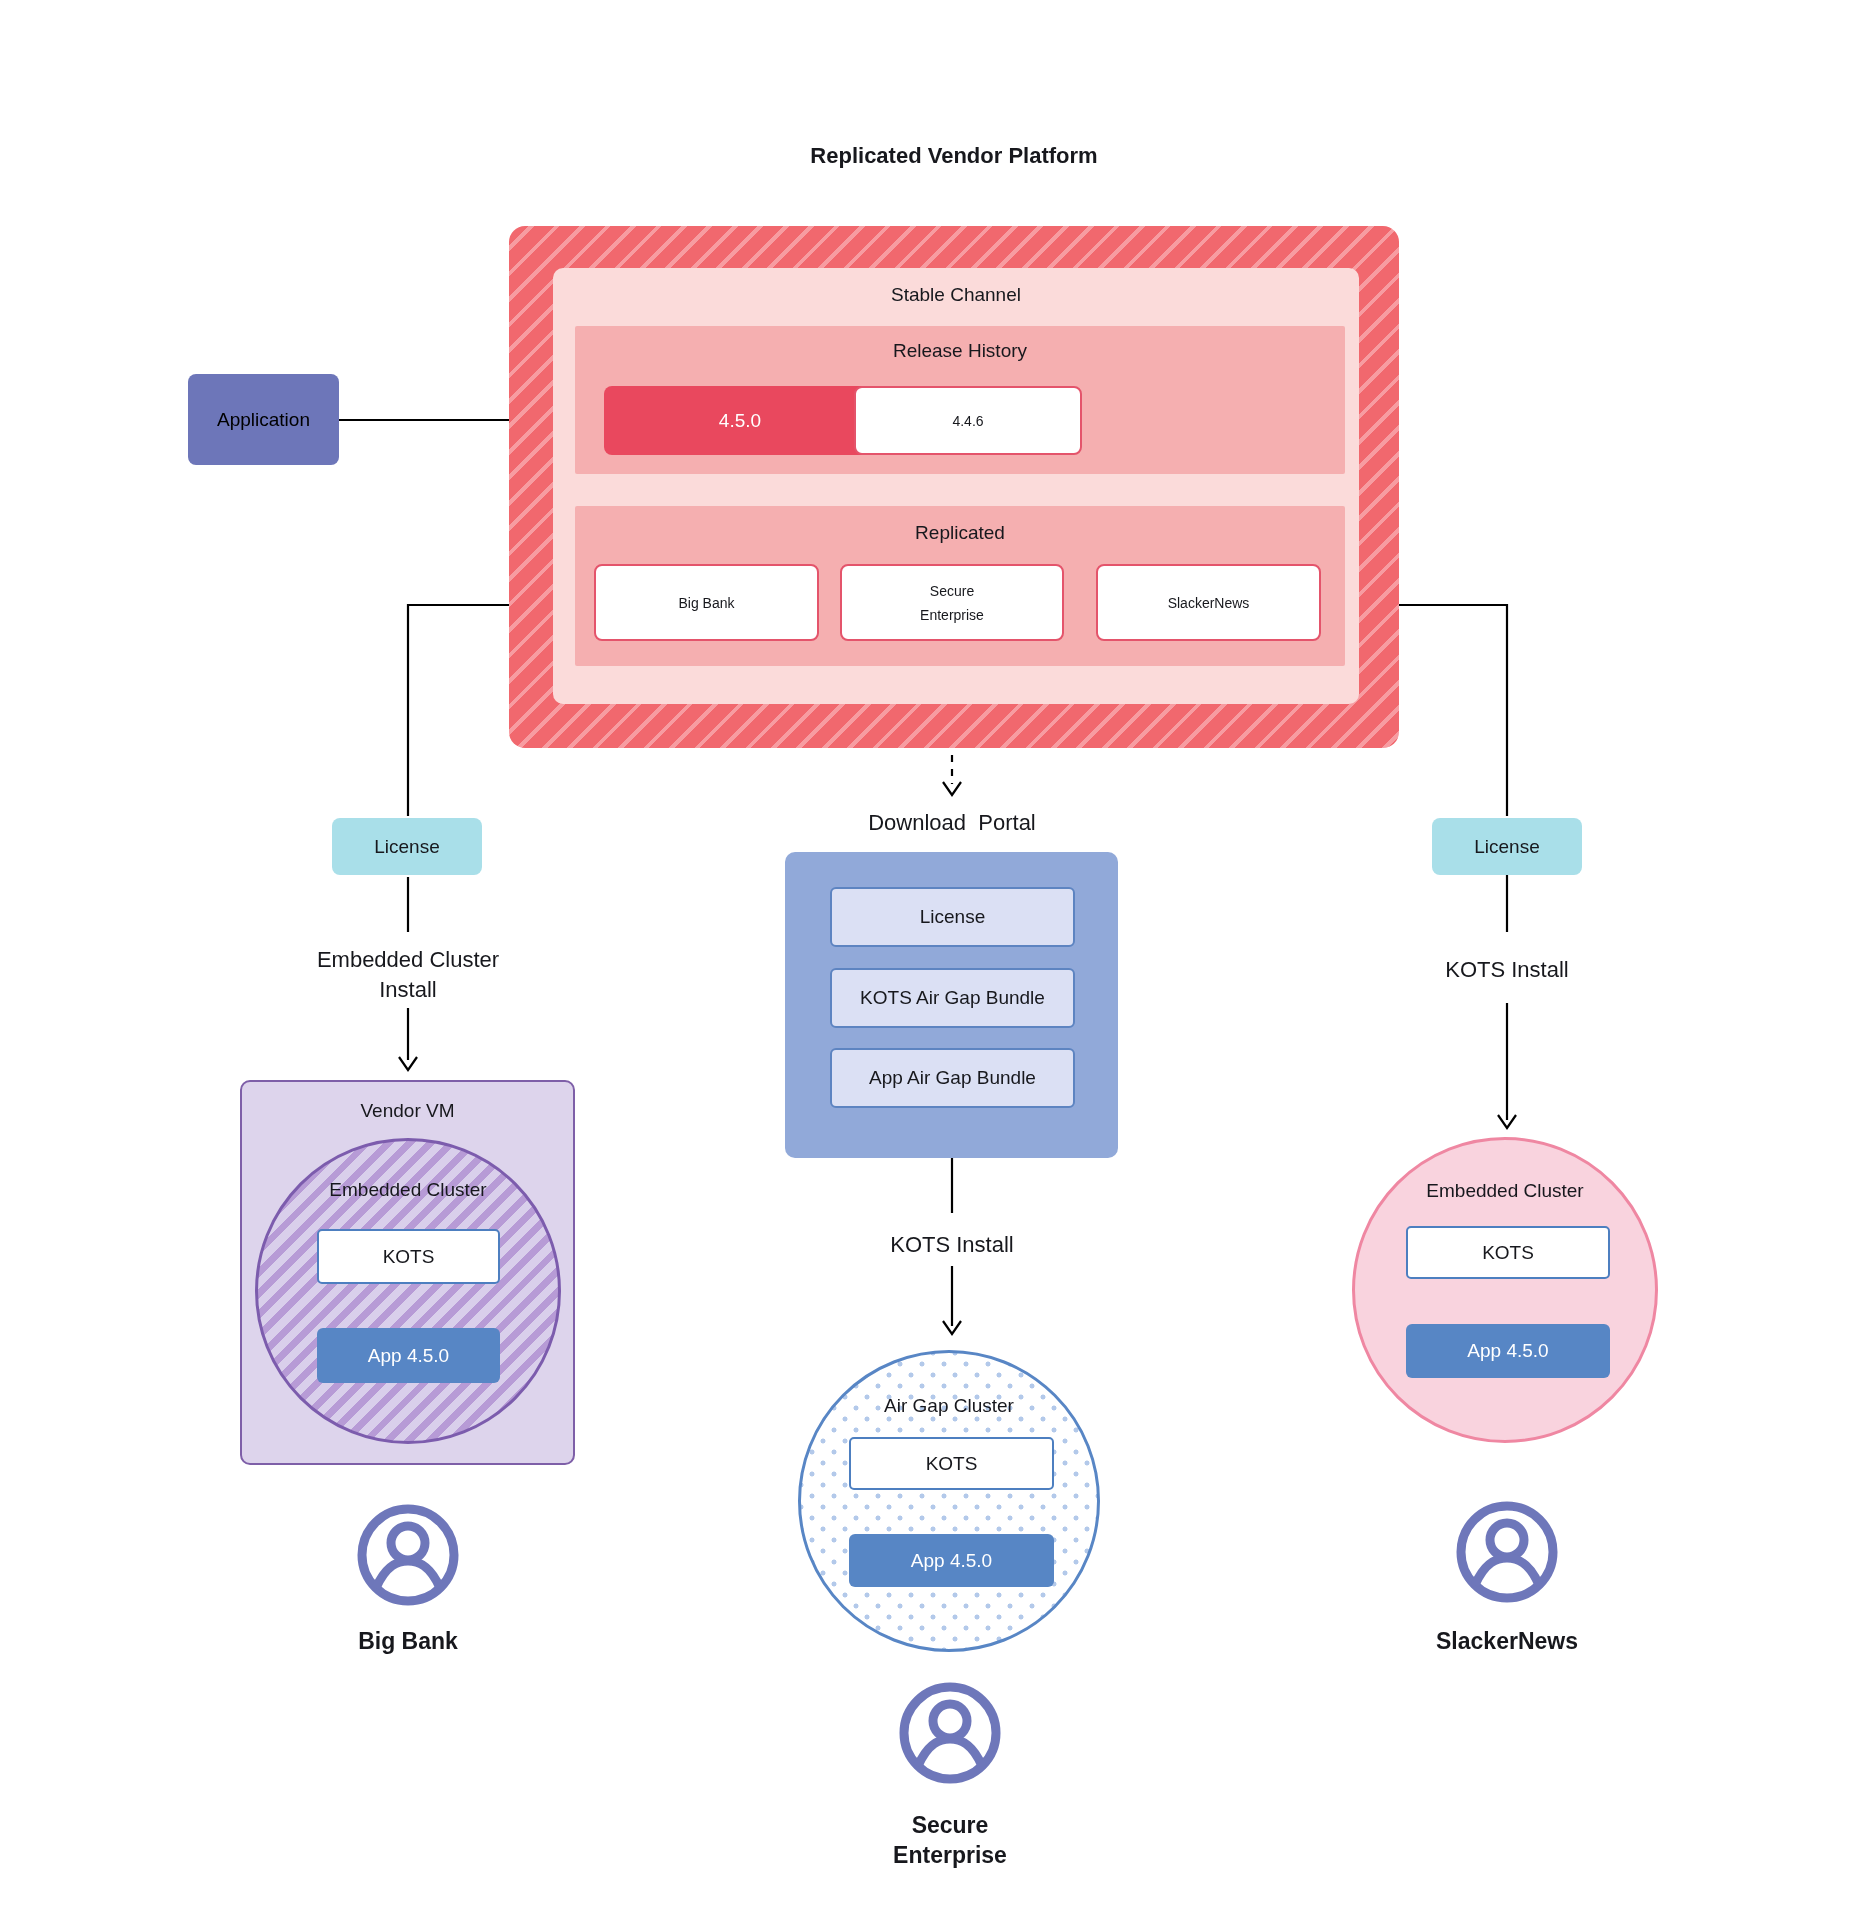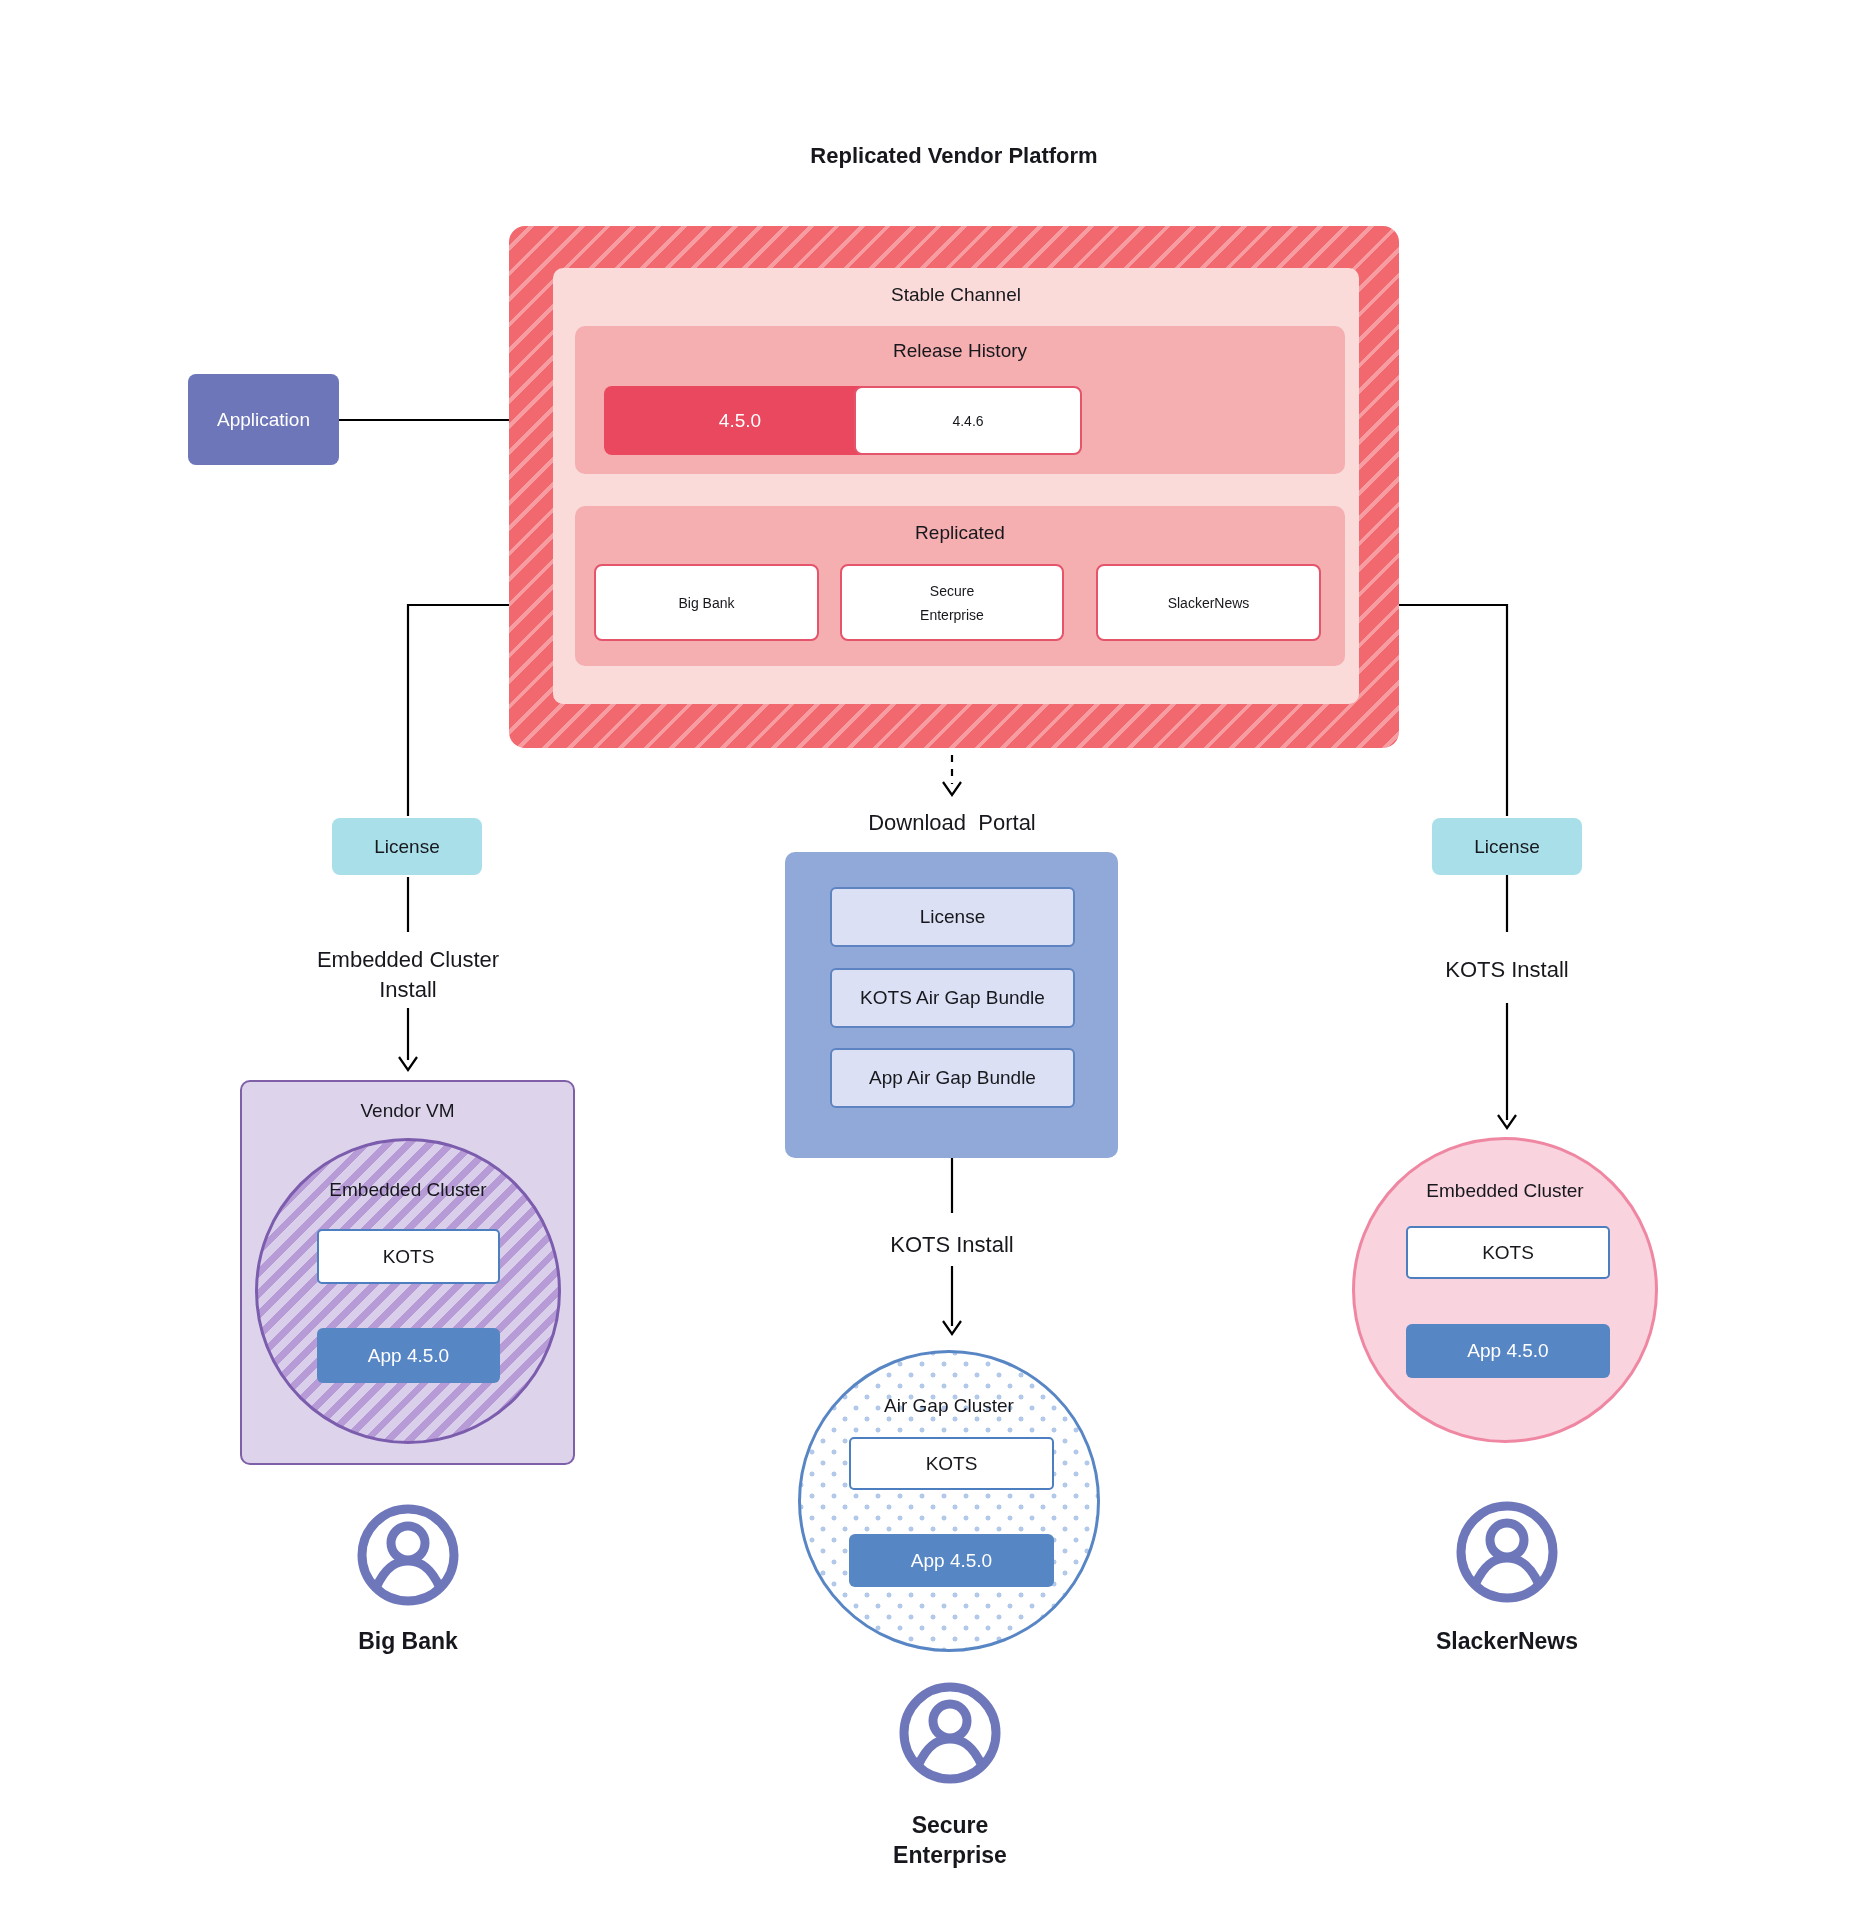--- a/index.html
+++ b/index.html
@@ -14,24 +14,24 @@
   *{box-sizing:border-box;margin:0;padding:0}
   body{background:#ffffff;font-family:"Liberation Sans",sans-serif;color:var(--text)}
   .canvas{position:relative;width:1851px;height:1927px;background:#fff;overflow:hidden}
   .abs{position:absolute}
   .ctr{display:flex;align-items:center;justify-content:center;text-align:center}
   .preline{white-space:pre-line}
   .title{font-size:22px;font-weight:600;text-align:center}
   .section-label{position:absolute;left:0;right:0;text-align:center;font-size:19px}
   .hatch-red{border-radius:16px;background:repeating-linear-gradient(135deg,var(--red-base) 0 14px,var(--red-stripe) 14px 18px)}
   .stable{background:var(--pink-light);border-radius:10px}
-  .salmon{background:var(--salmon);border-radius:10px}
+  .salmon{background:var(--salmon);border-radius:2px}
   .node-white{background:#fff;border:2px solid var(--red-border);border-radius:8px;font-size:14px}
   .release-current{background:var(--red-accent);color:#fff;border-radius:8px;font-size:19px}
-  .app-box{background:var(--app-purple);color:#ffffff;border-radius:8px;font-size:19px}
+  .app-box{background:var(--app-purple);color:#000000;border-radius:8px;font-size:19px}
   .license{background:var(--teal);border-radius:8px;font-size:19px}
   .flow-label{font-size:22px;text-align:center;line-height:30px}
   .portal{background:var(--portal-blue);border-radius:10px}
   .portal-item{background:var(--portal-item-bg);border:2px solid var(--portal-item-border);border-radius:6px;font-size:19px}
   .vm-box{background:var(--vm-bg);border:2px solid var(--vm-border);border-radius:10px}
   .hatch-circle{border-radius:50%;border:3px solid var(--cluster-border);
     background:repeating-linear-gradient(135deg,var(--cluster-stripe-dark) 0 7px,var(--cluster-stripe-light) 7px 15px)}
   .dots-circle{border-radius:50%;border:3px solid var(--airgap-border);background-color:#fff;
     background-image:radial-gradient(var(--airgap-dot) 2.2px,transparent 2.8px),radial-gradient(var(--airgap-dot) 2.2px,transparent 2.8px);
     background-size:22px 22px;background-position:0 0,11px 11px}

